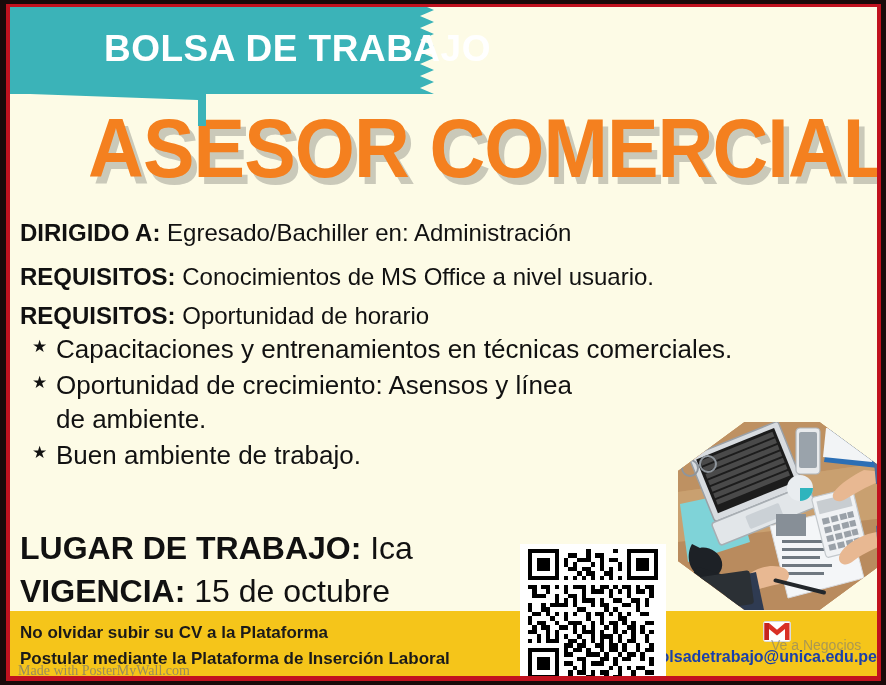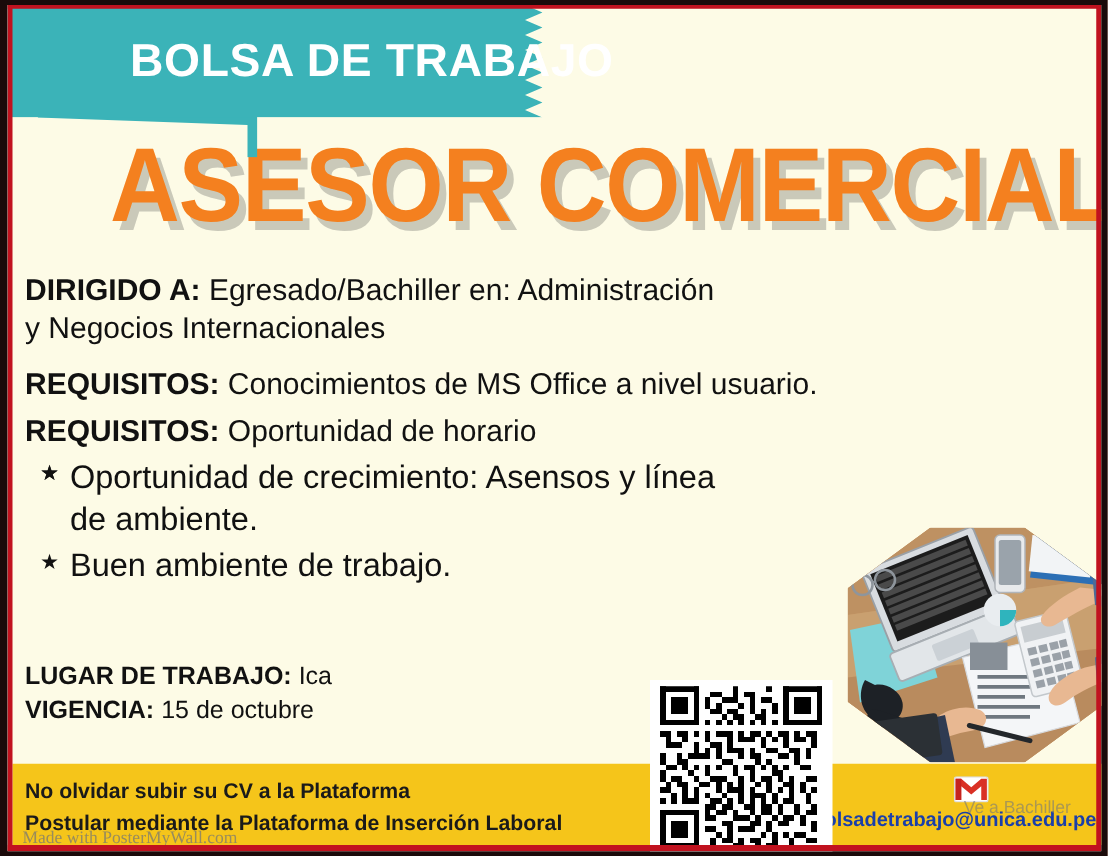--- a/index.html
+++ b/index.html
@@ -77,21 +77,21 @@
   ul.bullets{list-style:none;margin:4px 0 0 0;padding:0;}
   ul.bullets li{
     position:relative;padding-left:36px;margin-bottom:6px;
     color:#111111;font-size:26px;line-height:1.16;
   }
   ul.bullets li .star{
     position:absolute;left:12px;top:3px;font-size:17px;color:#111;
   }
 
   .place-block{position:absolute;left:14px;top:524px;z-index:15;}
-  .place-line{color:#111;font-size:20px;line-height:1.3;margin-bottom:1px;}
+  .place-line{color:#111;font-size:32px;line-height:1.3;margin-bottom:1px;}
 
   
   .photo{
     position:absolute;left:672px;top:418px;width:208px;height:188px;z-index:12;
     -webkit-clip-path:polygon(32% 0,68% 0,100% 26%,100% 74%,68% 100%,32% 100%,0 74%,0 26%);
     clip-path:polygon(32% 0,68% 0,100% 26%,100% 74%,68% 100%,32% 100%,0 74%,0 26%);
     background:#b98b5e;overflow:hidden;
   }
   .photo svg{display:block;}
 
@@ -195,39 +195,39 @@
   </div>
 
   <div class="job-title">ASESOR  COMERCIAL</div>
 
   <div class="body-text">
 
     <div class="line">
       <span class="lbl">DIRIGIDO A:</span>
       <span class="val">Egresado/Bachiller en: Administración</span>
     </div>
-    <div class="line">y Negocios Internacionales</div>
 
     <div class="gap"></div>
 
     <div class="line">
       <span class="lbl">REQUISITOS:</span>
       <span class="val">Conocimientos de MS Office a nivel usuario.</span>
     </div>
 
     <div class="gap-sm"></div>
 
     <div class="line">
       <span class="lbl">REQUISITOS:</span>
       <span class="val">Oportunidad de horario</span>
     </div>
 
     <ul class="bullets">
       <li>
         <span class="star">★</span>
+        <span>Capacitaciones y entrenamientos en técnicas comerciales.</span>
       </li>
       <li>
         <span class="star">★</span>
         <span>Oportunidad de crecimiento: Asensos y línea</span>
       </li>
       <li style="list-style:none;padding-left:36px;margin-top:-2px;margin-bottom:6px;">de ambiente.</li>
       <li>
         <span class="star">★</span>
         <span>Buen ambiente de trabajo.</span>
       </li>
@@ -347,21 +347,21 @@
       <svg width="28" height="21" viewBox="0 0 28 21">
         <rect x="0.5" y="0.5" width="27" height="20" rx="2" fill="#ffffff" stroke="#dcdcdc"></rect>
         <path d="M1.5 2 L1.5 19 L6 19 L6 8 L14 14.5 L22 8 L22 19 L26.5 19 L26.5 2 L22 2 L14 8.8 L6 2 Z" fill="#D93025"></path>
         <path d="M1.5 2 L6 2 L6 19 L1.5 19 Z" fill="#C5221F"></path>
       </svg>
     </div>
 
     <div class="email">bolsadetrabajo@unica.edu.pe</div>
 
     <div class="winact">
-      <div class="w2">Ve a Bachiller</div>
+      <div class="w2">Ve a Negocios</div>
     </div>
   </div>
 
   <div class="qr">
     <svg width="136" height="130" viewBox="0 0 29 29" shape-rendering="crispEdges">
       <rect width="29" height="29" fill="#ffffff"></rect>
       <g fill="#000000">
 
         <rect x="0" y="0" width="7" height="1"></rect>
           <rect x="0" y="6" width="7" height="1"></rect>

